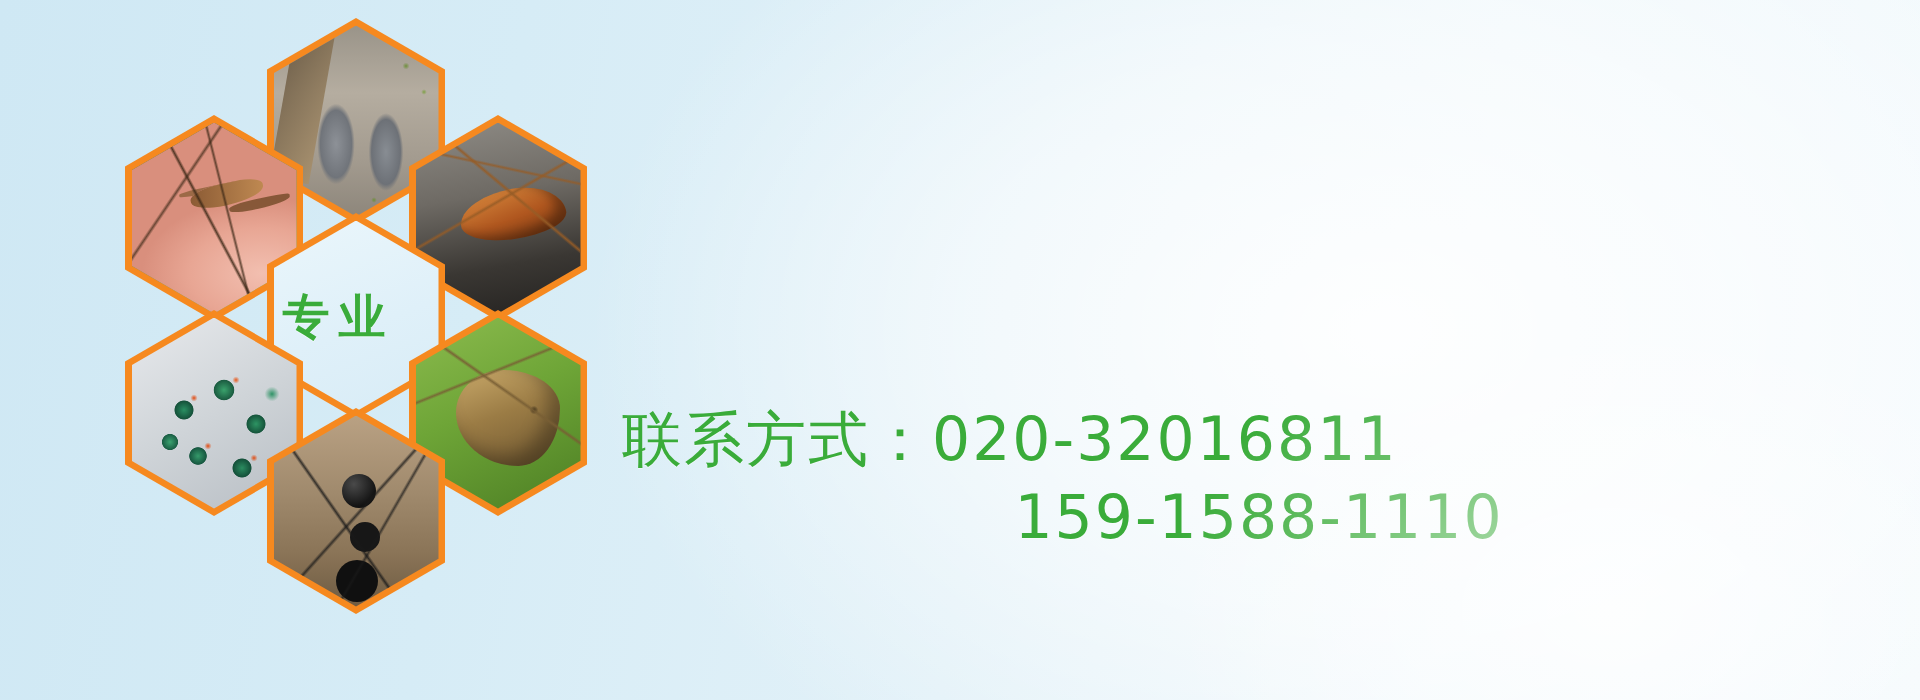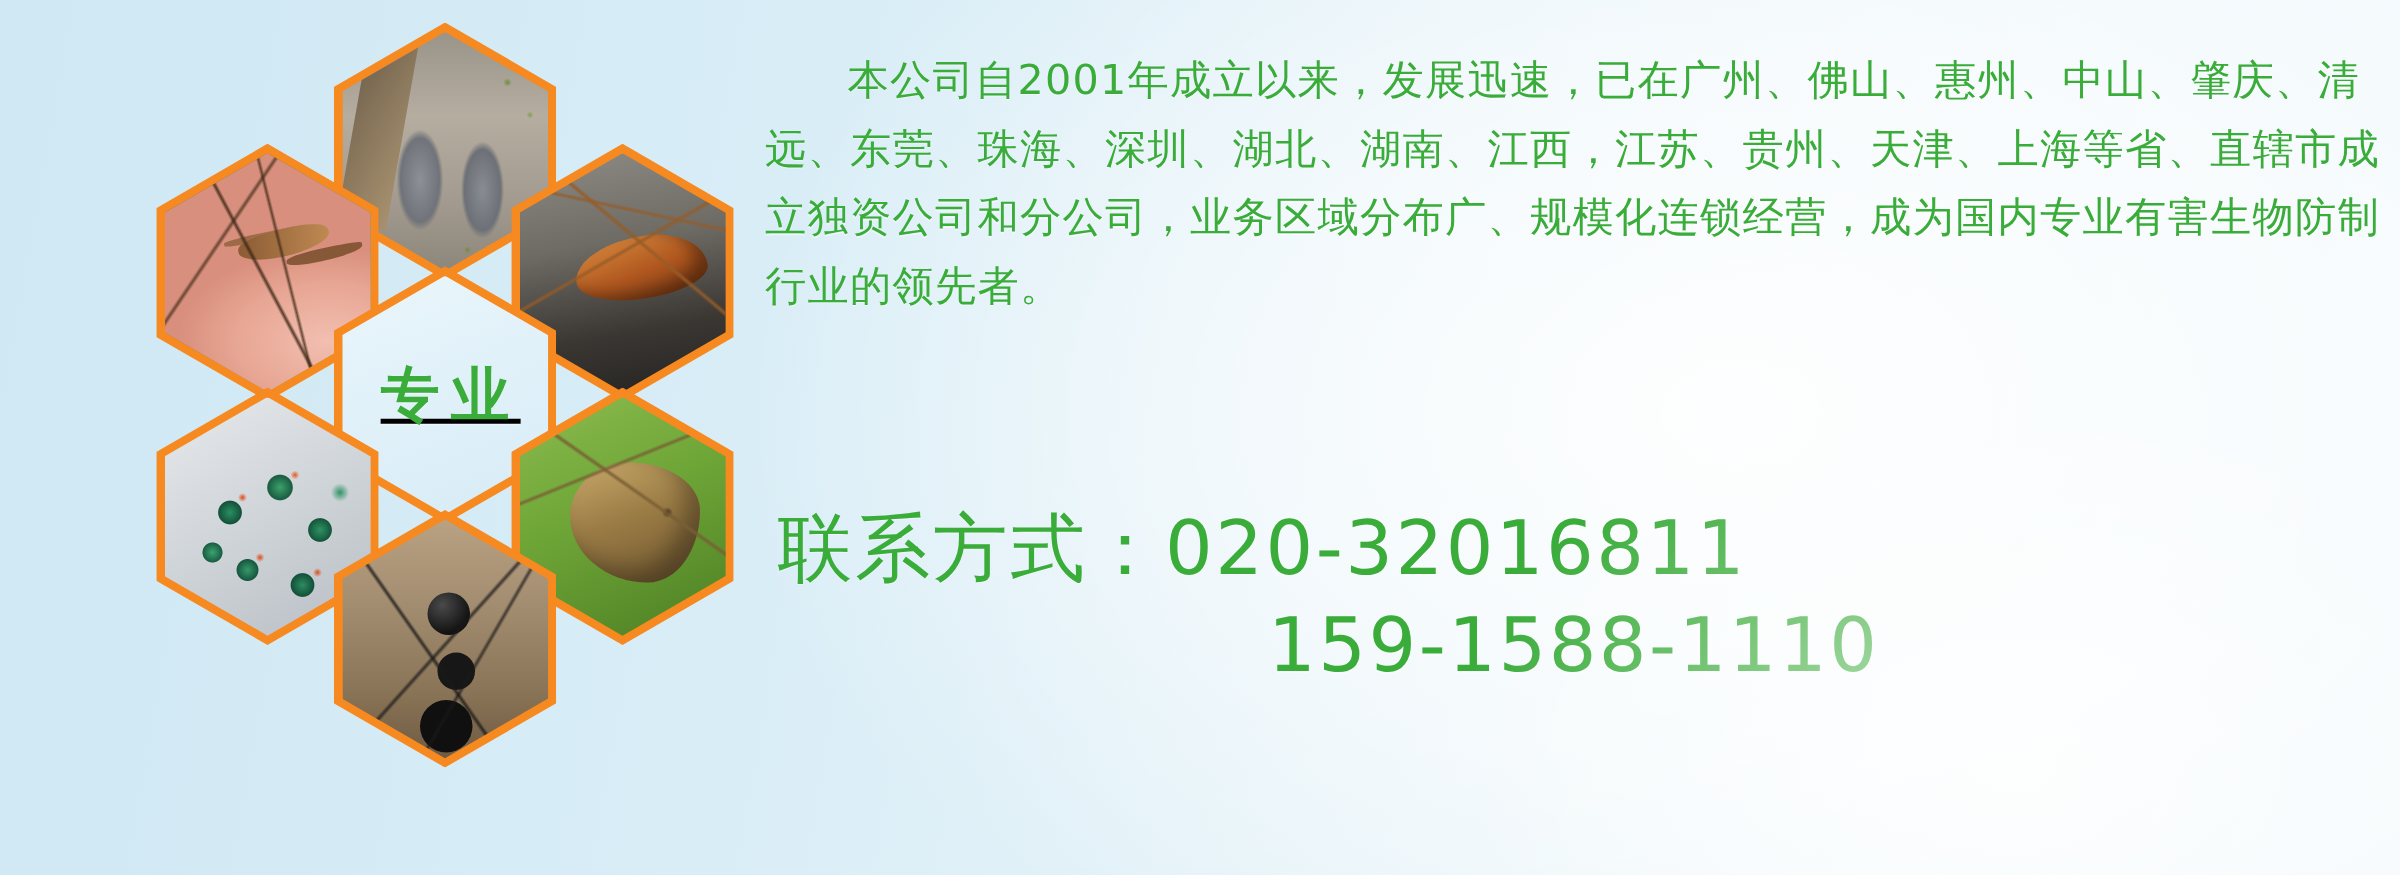--- a/index.html
+++ b/index.html
@@ -54,23 +54,22 @@
   .hex.p-right   { left:314px; top:113px; }
   .hex.p-center  { left:172px; top:211px; }
   .hex.p-botleft { left:30px;  top:308px; }
   .hex.p-botright{ left:314px; top:308px; }
   .hex.p-bottom  { left:172px; top:406px; }
 
   
   .hex.p-center .hex-inner{
     background:linear-gradient(160deg,#eaf6fb 0%,#dff0f9 55%,#d8ecf6 100%);
     display:flex; flex-direction:column;
-    align-items:center; justify-content:center;
+    justify-content:center;
     gap:12px;
-    text-decoration:underline;
   }
   .hex-label-line{
     color:#3aac3a;
     font-size:47px;
     font-weight:700;
     letter-spacing:9px;
     text-indent:9px;
     line-height:1;
     text-shadow:0 1px 0 rgba(255,255,255,.5);
     font-family:"DejaVu Sans","Liberation Sans",sans-serif;
@@ -276,23 +275,20 @@
     <div class="hex p-bottom">
       <div class="hex-inner">
         <div class="hex-art art-ant"></div>
       </div>
     </div>
 
   </div>
 
   <div class="content">
 
-    <div class="intro">
-      <p>本公司自2001年成立以来，发展迅速，已在广州、佛山、惠州、中山、肇庆、清远、东莞、珠海、深圳、湖北、湖南、江西，江苏、贵州、天津、上海等省、直辖市成立独资公司和分公司，业务区域分布广、规模化连锁经营，成为国内专业有害生物防制行业的领先者。</p>
-    </div>
 
     <div class="contact">
       <div class="contact-line first">联系方式：020-32016811</div>
       <div class="contact-line second">159-1588-1110</div>
     </div>
 
   </div>
 
 </div>
 

